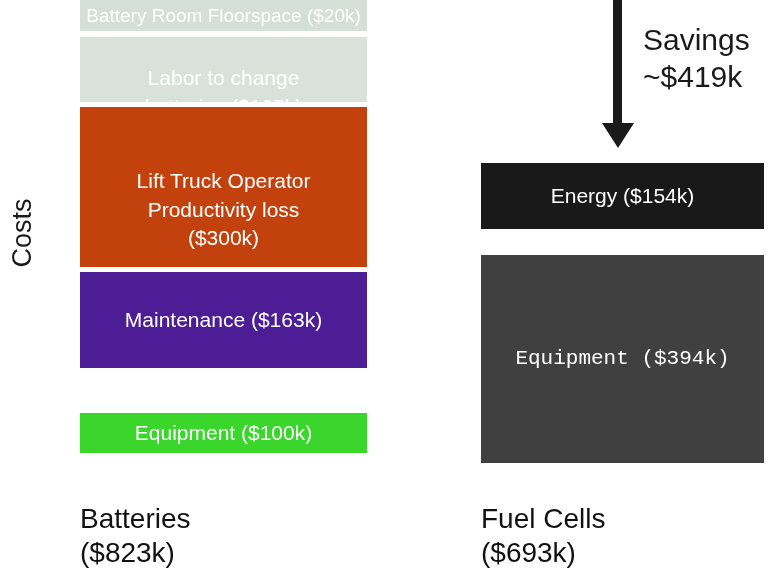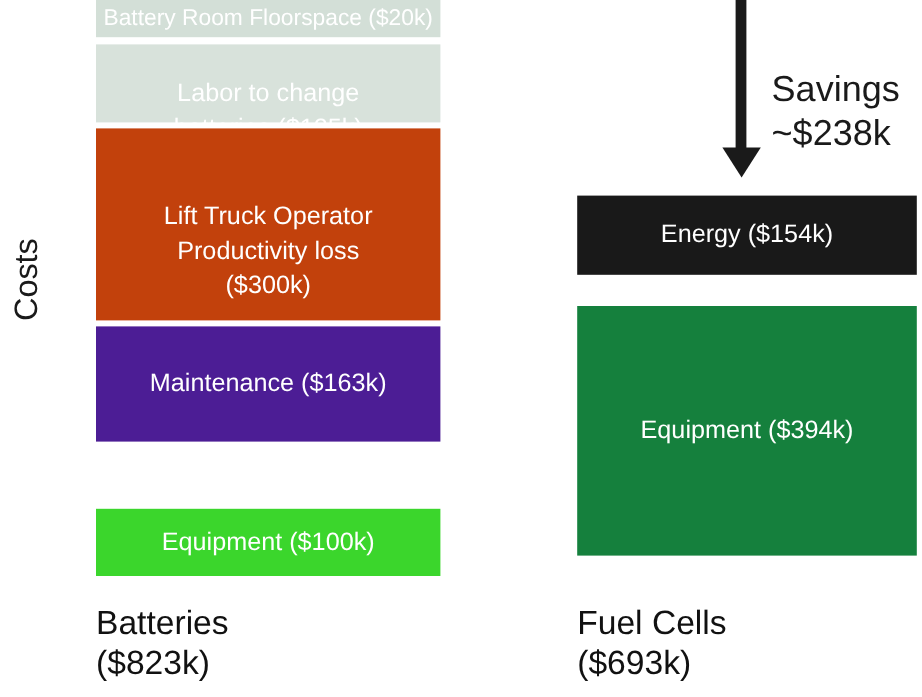--- a/index.html
+++ b/index.html
@@ -19,35 +19,35 @@
     text-align:center;color:#ffffff;font-size:21px;line-height:1.35;
   }
   .wrap{display:inline-block;max-width:205px;margin-top:46px;}
   
   .b-seg{left:80px;width:287px;}
   .s-floor {top:0;height:31px;background:#d3dfd7;font-size:19px;}
   .s-labor {top:37px;height:65px;background:#d8e2db;}
   .s-lift  {top:107px;height:160px;background:#c2410c;}
   .s-maint {top:272px;height:96px;background:#4c1d95;}
   .s-energy{top:355px;height:52px;background:#191919;}
-  .s-equip {top:413px;height:56px;background:#3bd62c;margin-top:11px;}
+  .s-equip {top:413px;height:40px;background:#3bd62c;}
   
   .f-seg{left:481px;width:283px;}
   .f-energy{top:163px;height:66px;background:#191919;}
-  .f-equip {top:255px;height:208px;background:#15803d;}
+  .f-equip {top:255px;height:208px;background:#404040;font-family:Liberation Mono, monospace;}
   
   .arrow-shaft{position:absolute;left:613px;top:0;width:9px;height:124px;background:#1a1a1a;}
   .arrow-head{
     position:absolute;left:602px;top:123px;width:0;height:0;
     border-left:16px solid transparent;border-right:16px solid transparent;
     border-top:25px solid #1a1a1a;
   }
   .savings{
     position:absolute;left:643px;top:21px;width:125px;
-    font-size:30px;line-height:37px;color:#1a1a1a;text-align:left;margin-top:35px;
+    font-size:30px;line-height:37px;color:#1a1a1a;text-align:left;
   }
   
   .cat{
     position:absolute;top:502px;color:#111111;
     font-size:28px;line-height:34px;
   }
   .cat-batteries{left:80px;width:287px;}
   .cat-fuelcells{left:481px;width:283px;}
 </style>
 </head>
@@ -77,21 +77,21 @@
     <span>Energy ($154k)</span>
   </div>
   <div class="seg f-seg f-equip">
     <span>Equipment ($394k)</span>
   </div>
 
   <div class="arrow-shaft"></div>
   <div class="arrow-head"></div>
   <div class="savings">
     <div>Savings</div>
-    <div>~$238k</div>
+    <div>~$419k</div>
   </div>
 
   <div class="cat cat-batteries">
     <div>Batteries</div>
     <div>($823k)</div>
   </div>
   <div class="cat cat-fuelcells">
     <div>Fuel Cells</div>
     <div>($693k)</div>
   </div>

